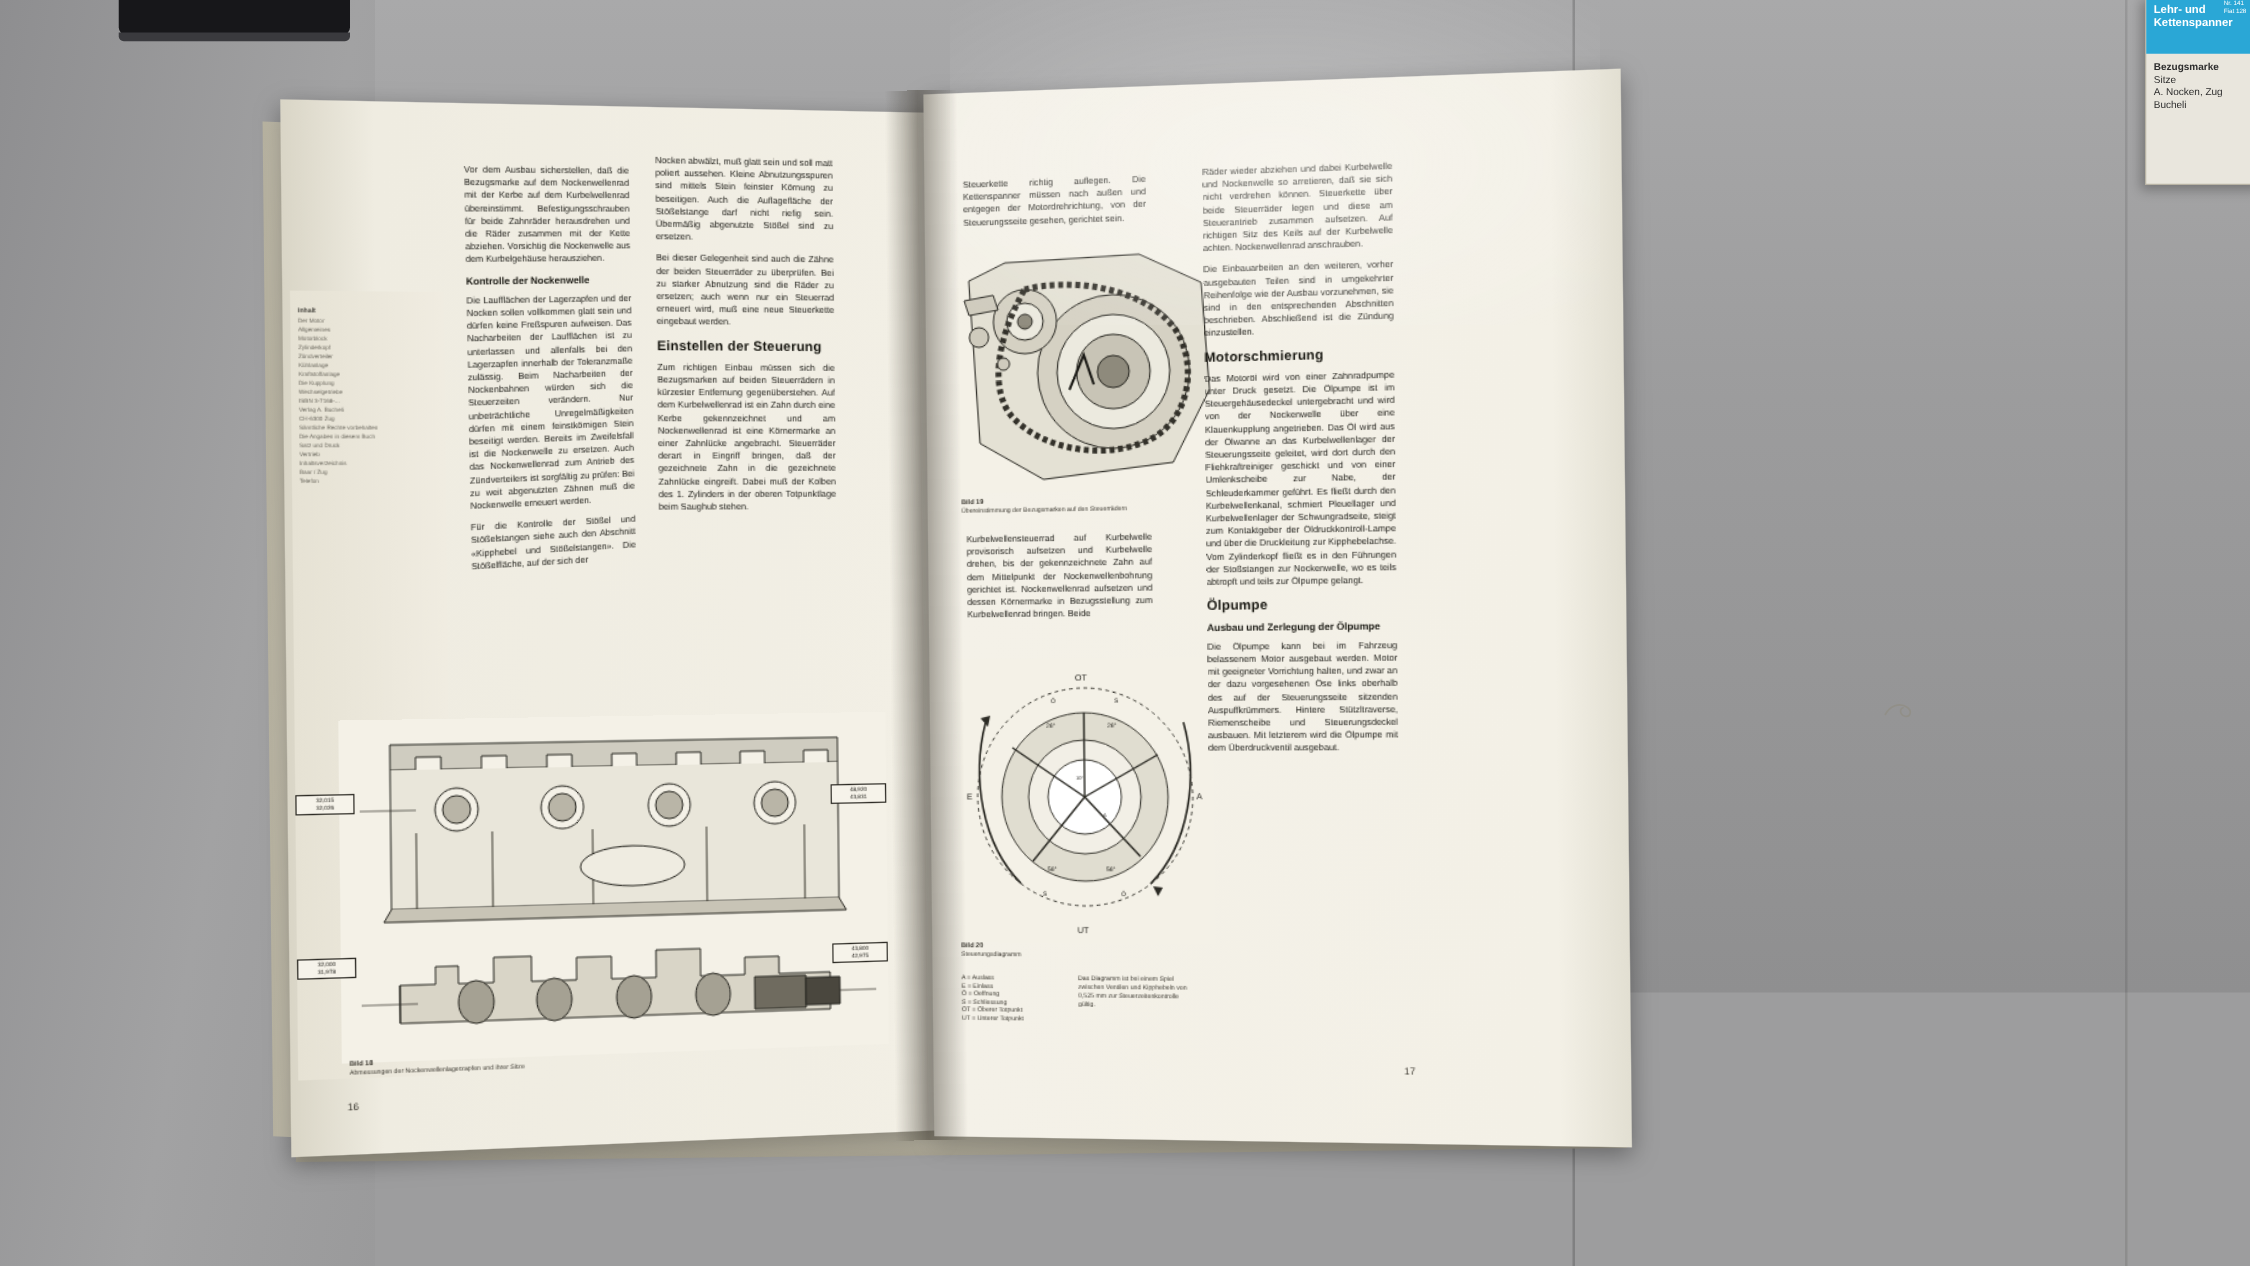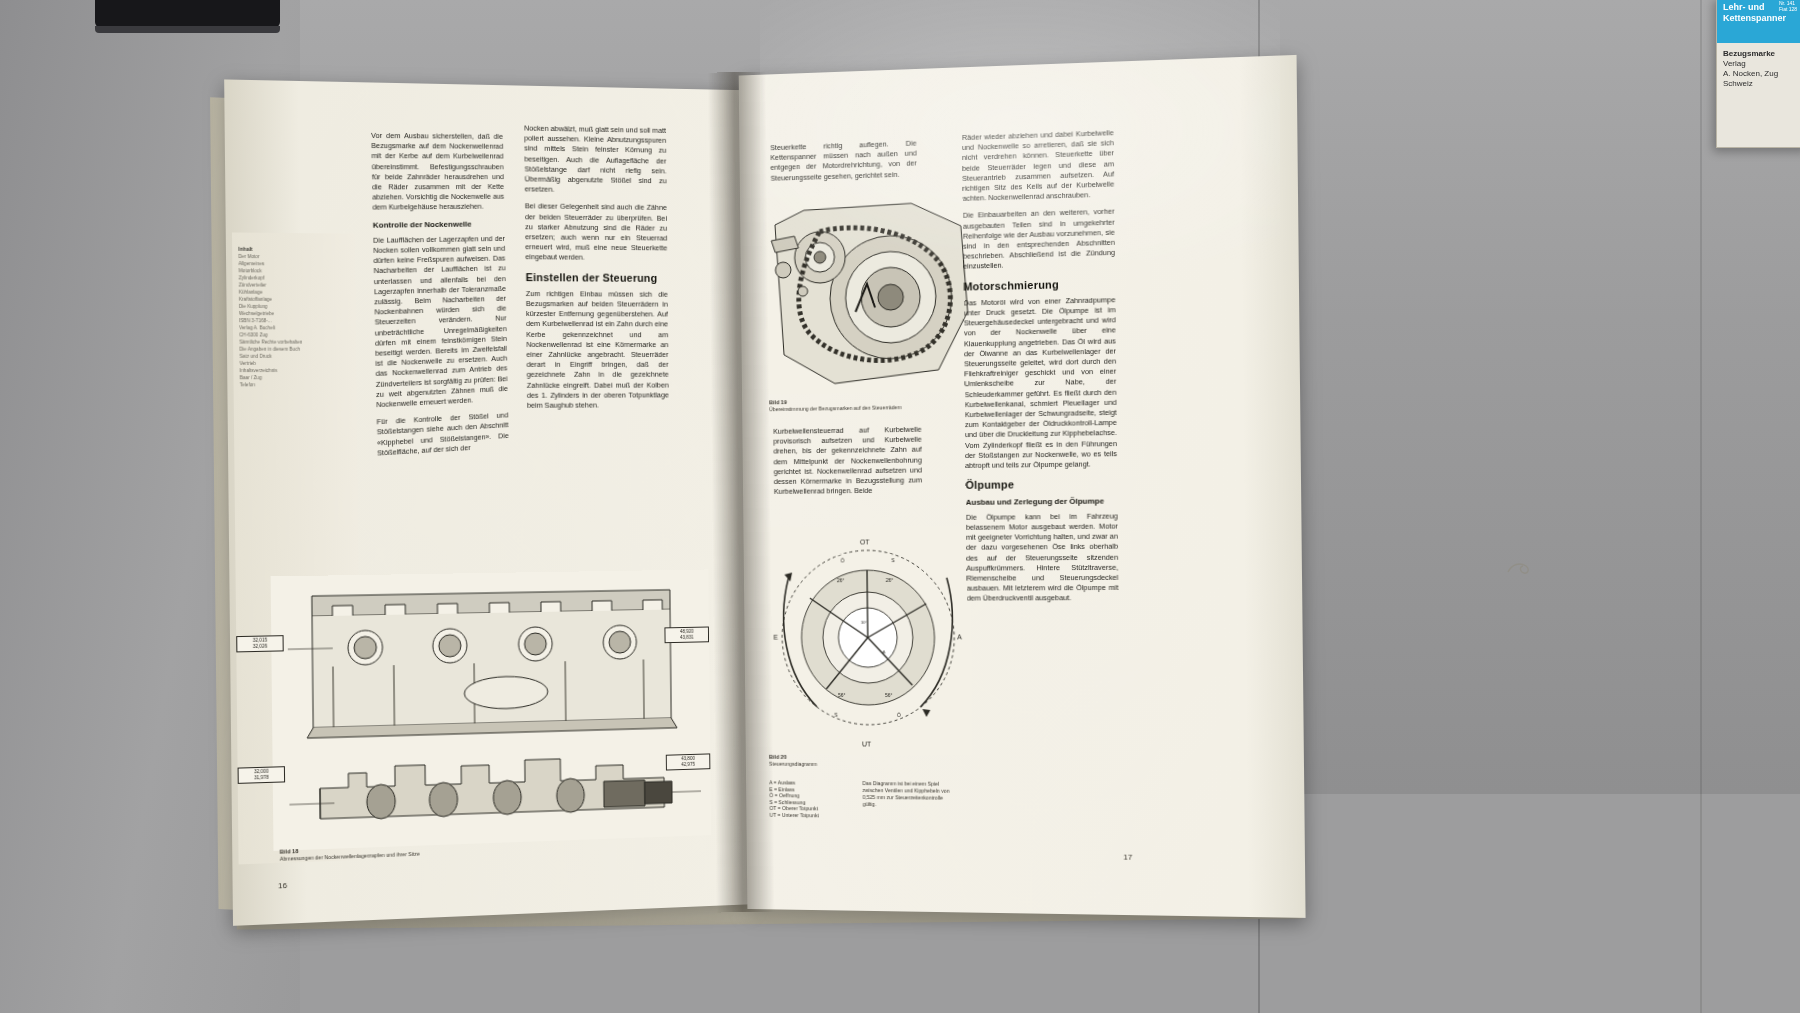--- a/index.html
+++ b/index.html
@@ -84,23 +84,23 @@
     <div class="txt">
       <span>Lehr- und</span><br>
       <span>Kettenspanner</span>
     </div>
     <div class="tinytop">
       <span>Nr. 141</span><br>
       <span>Fiat 128</span>
     </div>
     <div class="txt2">
       <b>Bezugsmarke</b><br>
-      <span>Verlag</span><br>
+      <span>Sitze</span><br>
       <span>A. Nocken, Zug</span><br>
-      <span>Schweiz</span>
+      <span>Bucheli</span>
     </div>
   </div>
 
   <svg class="paperclip" viewBox="0 0 26 18">
     <path d="M2 12 C6 4, 14 2, 20 6 C24 9, 22 14, 18 13 C14 12, 13 7, 17 6" stroke="#8f8b7d" fill="none" stroke-width="1.4"></path>
   </svg>
 
   <div class="book">
     <div class="edge-left"></div>
     <div class="edge-bottom"></div>

